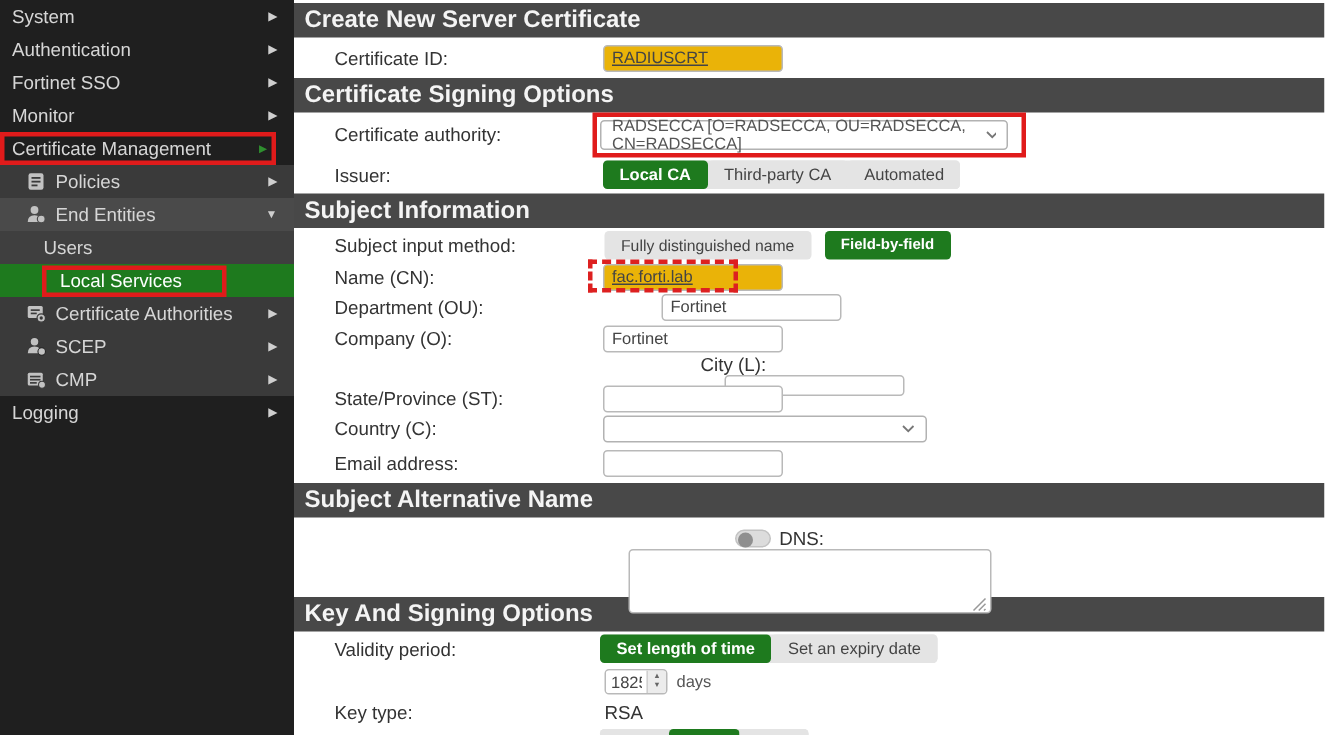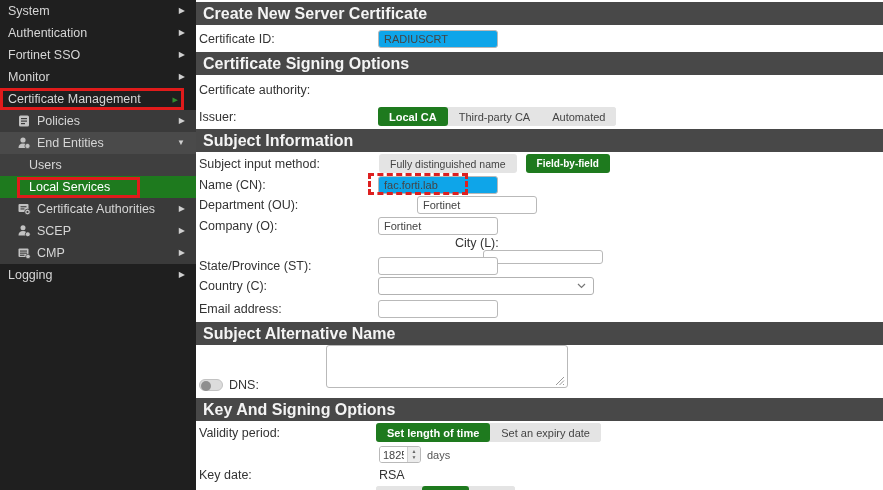--- a/index.html
+++ b/index.html
@@ -20,40 +20,40 @@
   .sb-row .sb-label { white-space:nowrap; }
   .sb-arrow { margin-left:auto; margin-right:11px; font-size:8px; color:#cfcfcf; line-height:1; }
   .sb-sub { padding-left:17px; background:#3a3a3a; }
   .sb-icon { width:14px; height:14px; margin-right:6px; flex-shrink:0; }
   .row-ee { background:#4a4a4a; }
   .row-users { background:#3f3f3f; padding-left:29px; }
   .row-cm {
     border:3px solid #e01b1b; width:184px; padding-left:5px;
   }
   .cm-arrow { margin-left:auto; margin-right:3px; font-size:7px; color:#2f8f2f; line-height:1; }
-  .row-ls { background:#1e7a1e; color:#fff; padding-left:17px; }
+  .row-ls { background:#1e7a1e; color:#fff; padding-left:28px; }
   .ls-box {
     border:3px solid #e01b1b; height:21px; width:123px;
     display:flex; align-items:center; padding-left:9px;
   }
 
   
   .main { flex:1; background:#fff; position:relative; padding-top:2px; }
   .bar {
     background:#484848; color:#f4f4f4; font-size:16px; font-weight:bold;
     height:23px; line-height:23px; padding-left:7px;
   }
   .frow { display:flex; align-items:center; }
-  .flabel { width:175px; padding-left:3px; font-size:12.5px; color:#333; flex-shrink:0; }
+  .flabel { width:175px; padding-left:3px; font-size:12.5px; color:#333; flex-shrink:0;margin-left:24px; }
   .inputbox {
     height:18px; border:1px solid #b9b9b9; border-radius:3px;
     font-size:11px; color:#444; padding:0 5px; font-family:"Liberation Sans",sans-serif;
     margin-left:7px; background:#fff;
   }
-  .yellow { background:#0ea5e9; }
+  .yellow { background:#eab308;text-decoration:underline; }
   .w120 { width:120px; }
   .selectbox {
     height:20px; border:1px solid #b2b2b2; border-radius:3px; background:#fff;
     display:flex; align-items:center; justify-content:space-between;
     font-size:11px; color:#555; padding:0 7px;
   }
   .red-outline {
     border:3px solid #e01b1b; padding:2px 9px 2px 2px; display:inline-block;
   }
   .btn {
@@ -206,20 +206,28 @@
 
     <div class="frow" style="height:27px;">
       <span class="flabel">Certificate ID:</span>
       <input class="inputbox yellow w120" value="RADIUSCRT" style="">
     </div>
 
     <div class="bar">Certificate Signing Options</div>
 
     <div class="frow" style="height:29px;">
       <span class="flabel">Certificate authority:</span>
+      <span class="red-outline">
+        <div class="selectbox" style="width:272px;">
+          <span>RADSECCA [O=RADSECCA, OU=RADSECCA, CN=RADSECCA]</span>
+          <svg width="9" height="6">
+              <polyline points="1,1 4.5,4.5 8,1" stroke="#777" stroke-width="1.2" fill="none"></polyline>
+            </svg>
+        </div>
+      </span>
     </div>
 
     <div class="frow" style="height:25px;">
       <span class="flabel">Issuer:</span>
       <span class="btn-group" style="margin-left:7px;">
         <span class="btn green">Local CA</span>
         <span class="btn">Third-party CA</span>
         <span class="btn">Automated</span>
       </span>
     </div>
@@ -270,21 +278,21 @@
       </div>
     </div>
 
     <div class="frow" style="height:26px;">
       <span class="flabel">Email address:</span>
       <input class="inputbox w120" value="" style="">
     </div>
 
     <div class="bar">Subject Alternative Name</div>
 
-    <div class="frow" style="height:47px; align-items:flex-end; padding-top:4px;">
+    <div class="frow" style="height:47px; align-items:center; padding-top:4px;flex-direction:column;">
       <span class="flabel" style="width:130px; display:flex; align-items:center; padding-top:3px;">
         <span class="toggle">
             <span class="knob"></span>
           </span>
         <span>DNS:</span>
       </span>
       <span class="ta-wrap">
         <textarea class="ta" style=""></textarea>
         <svg class="ta-grip" width="10" height="10">
           <path d="M9,1 L1,9 M9,4.5 L4.5,9 M9,8 L8,9" stroke="#999" stroke-width="1" fill="none"></path>
@@ -310,21 +318,21 @@
         <input value="1825" style="">
         <span class="arrows">
             <span>▲</span>
             <span>▼</span>
           </span>
       </span>
       <span class="small-text">days</span>
     </div>
 
     <div class="frow" style="height:20px;">
-      <span class="flabel">Key date:</span>
+      <span class="flabel">Key type:</span>
       <span class="value-text">RSA</span>
     </div>
 
     <div class="frow" style="height:20px;">
       <span class="flabel">Key size:</span>
       <span class="btn-group" style="margin-left:5px;">
         <span class="btn">1024</span>
         <span class="btn green">2048</span>
         <span class="btn">4096</span>
       </span>

